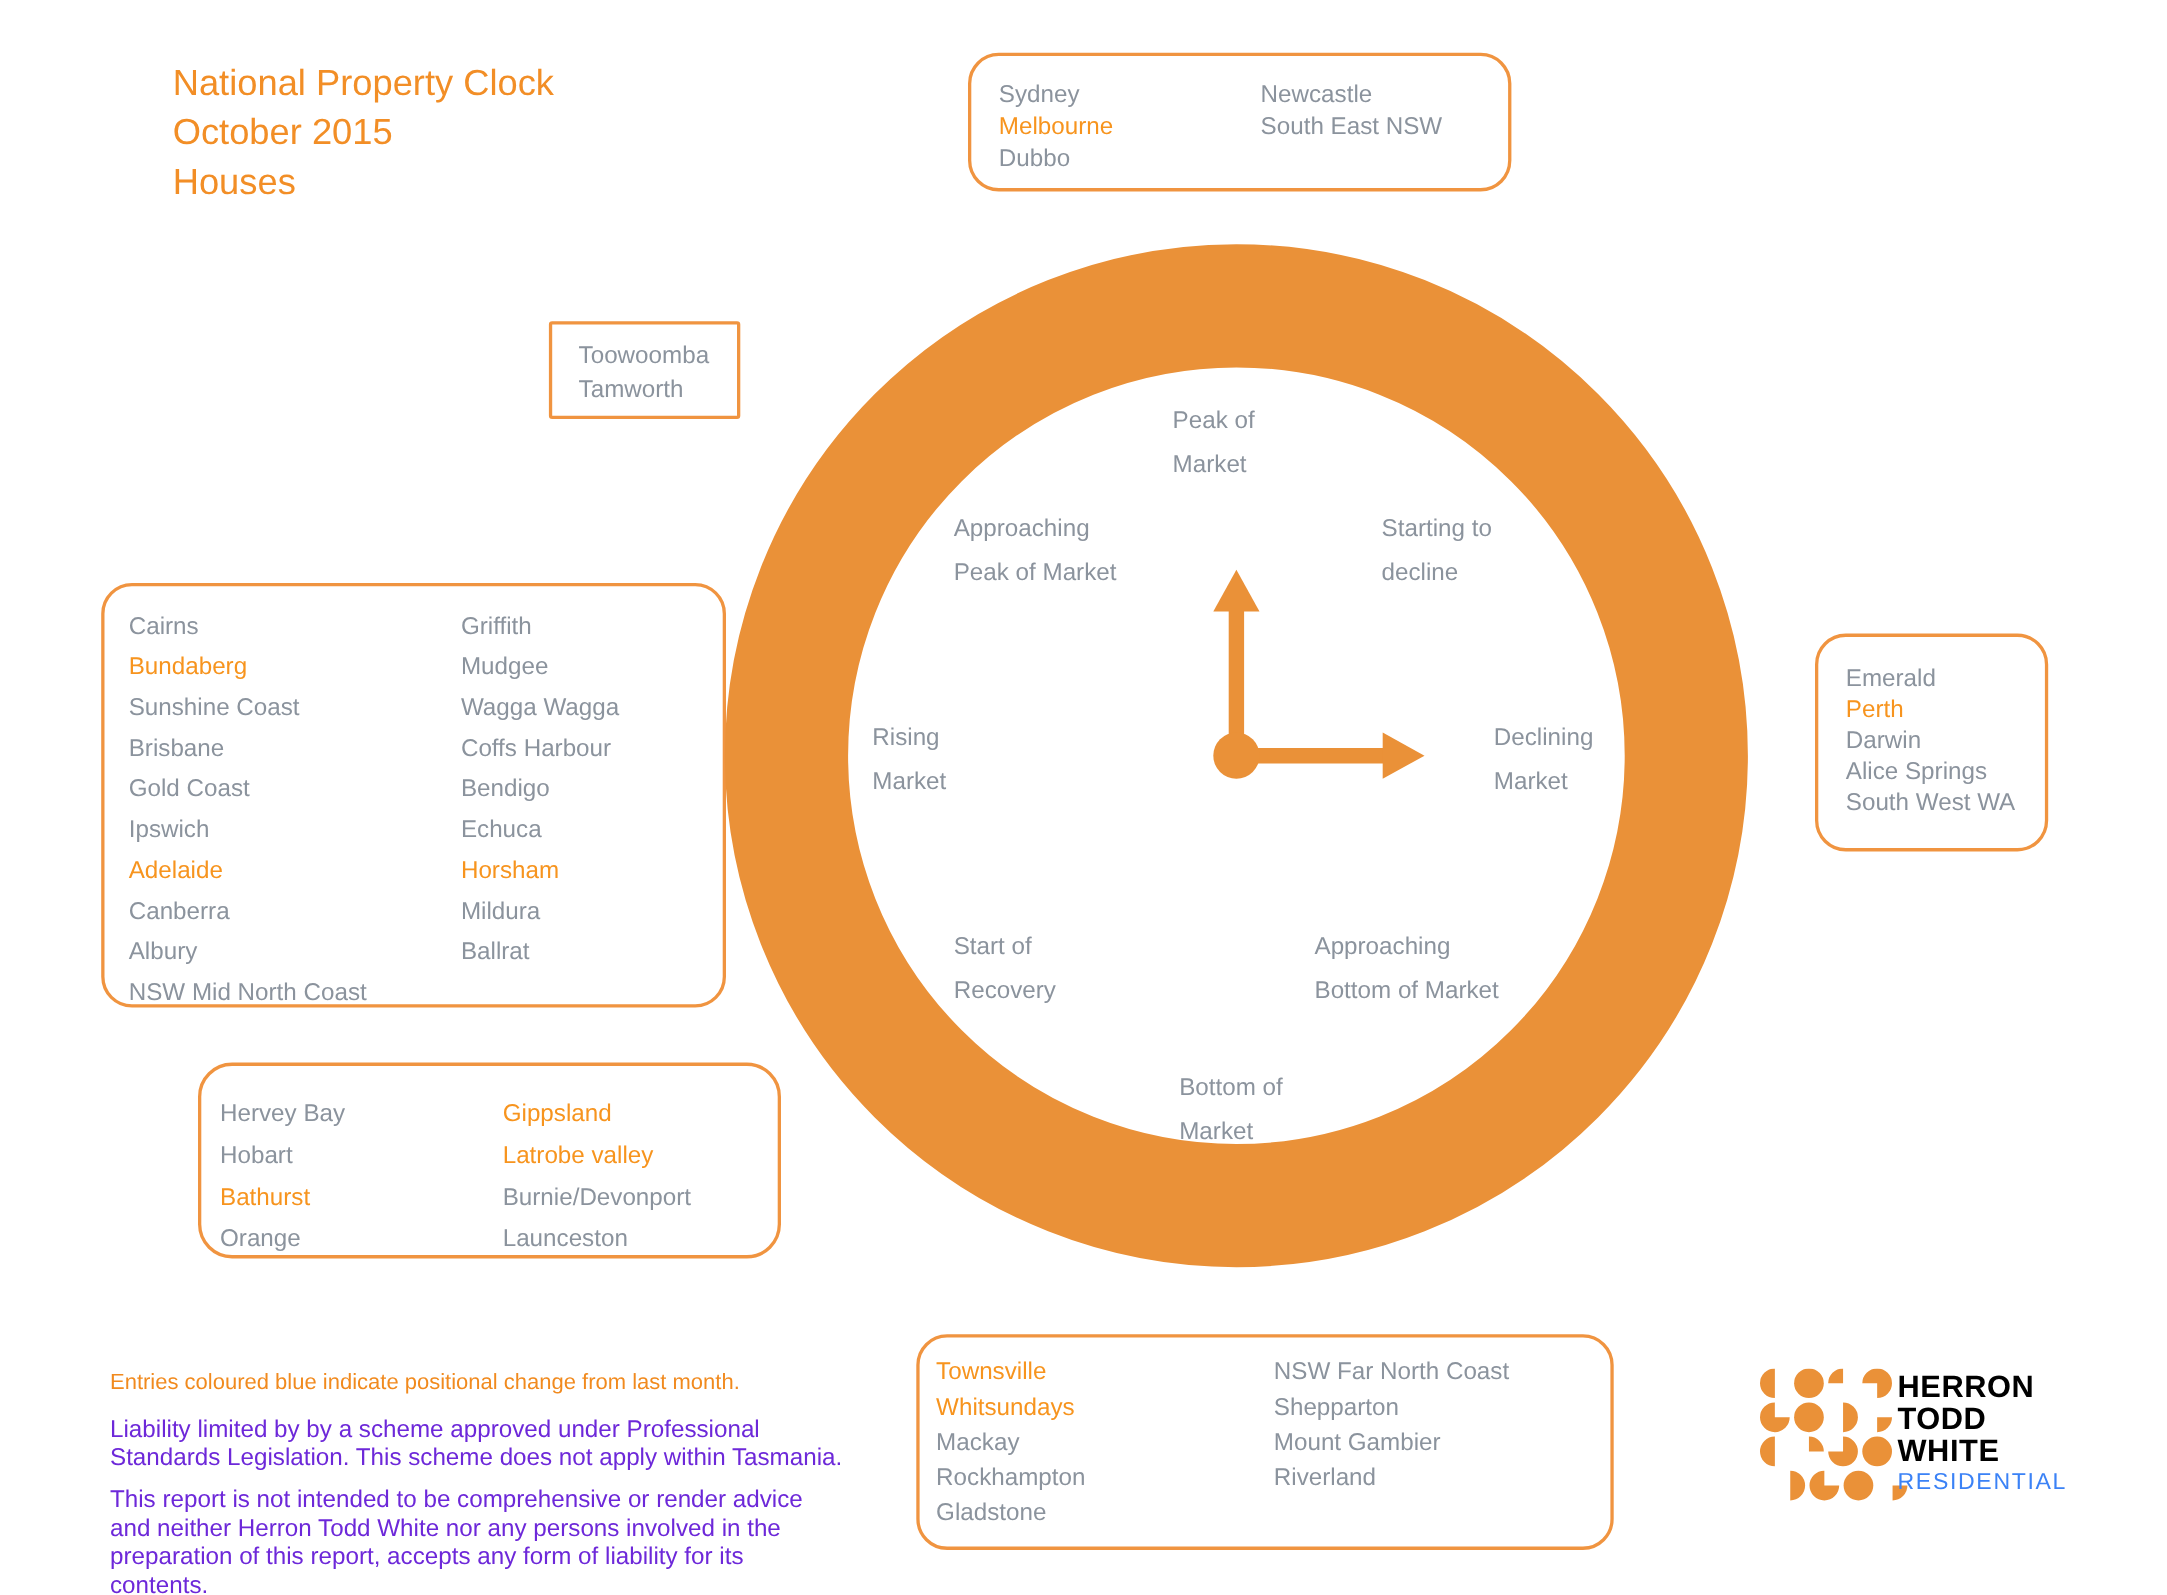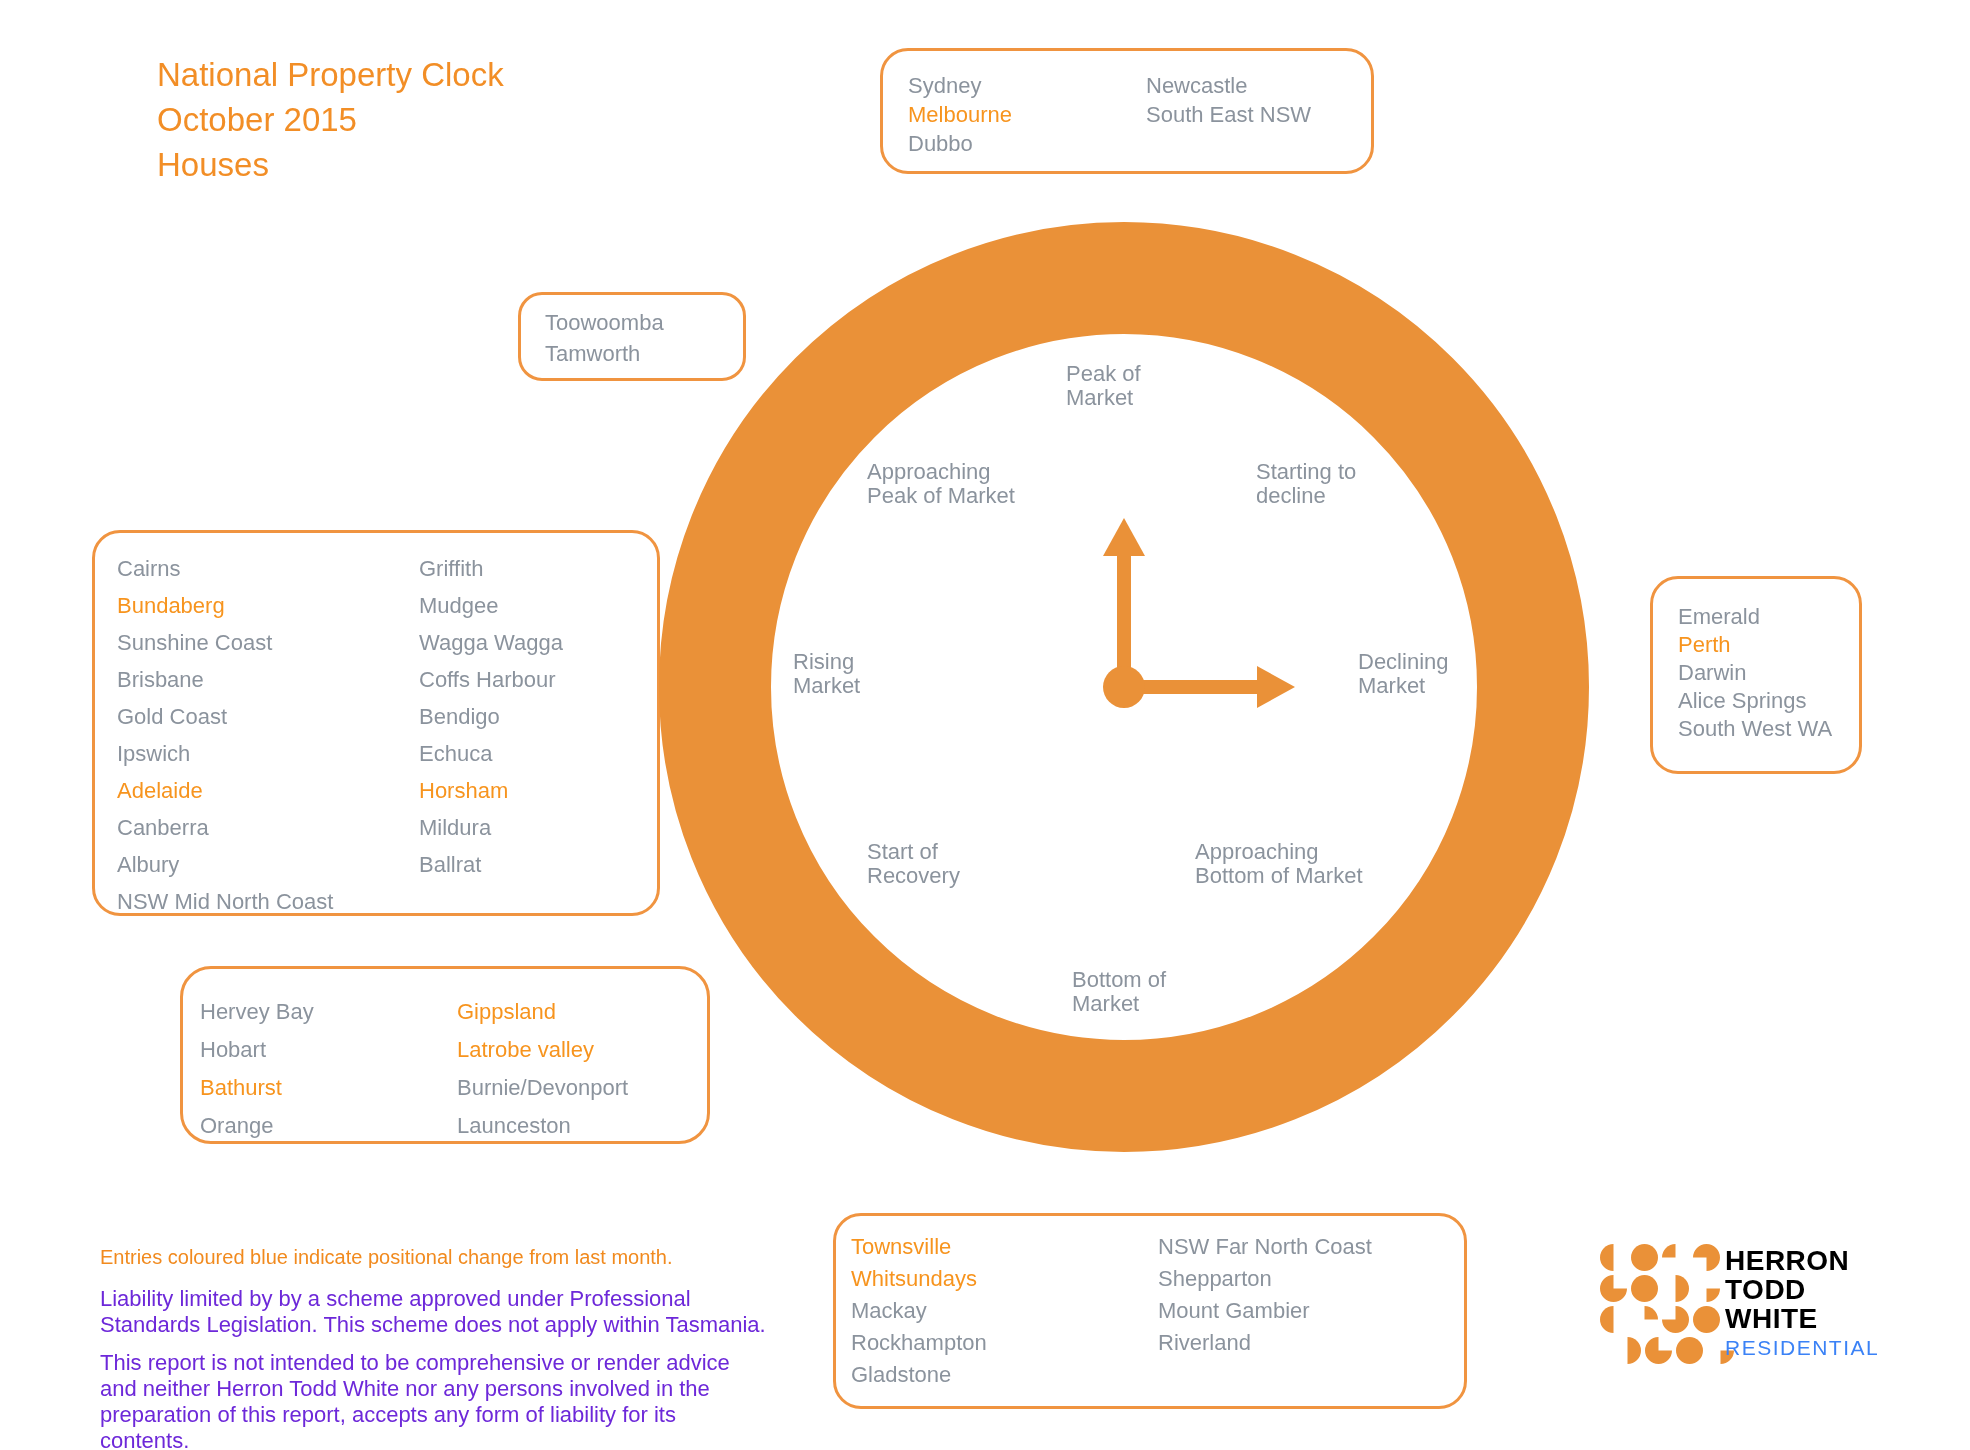--- a/index.html
+++ b/index.html
@@ -16,42 +16,42 @@
   .clock-ring{
     position:absolute;left:659px;top:222px;width:930px;height:930px;
     box-sizing:border-box;border:112px solid #EA9138;border-radius:50%;
     background:#ffffff;z-index:2;
   }
   .hands{position:absolute;left:659px;top:222px;z-index:3;}
   .hands line{stroke:#EA9138;}
   .hands polygon,.hands circle{fill:#EA9138;}
   
   .clock-label{
-    position:absolute;font-size:22px;line-height:24px;color:#8B939D;
+    position:absolute;font-size:22px;line-height:40px;color:#8B939D;
     white-space:pre-line;z-index:3;
   }
   .lbl-peak{left:1066px;top:362px;}
   .lbl-approaching-peak{left:867px;top:460px;}
   .lbl-starting-decline{left:1256px;top:460px;}
   .lbl-rising{left:793px;top:650px;}
   .lbl-declining{left:1358px;top:650px;}
   .lbl-start-recovery{left:867px;top:840px;}
   .lbl-approaching-bottom{left:1195px;top:840px;}
   .lbl-bottom{left:1072px;top:968px;}
   
   .city-box{
     position:absolute;box-sizing:border-box;background:#ffffff;
     border:3px solid #F09440;border-radius:28px;z-index:1;padding-left:12px;
   }
   .city-box .col{position:absolute;top:var(--pt);}
   .city{font-size:22px;line-height:var(--lh);color:#8B939D;white-space:nowrap;}
   .city.hl{color:#F7941E;}
   .box-top{left:880px;top:48px;width:494px;height:126px;--lh:29px;--pt:20px;}
   .box-top .col-1{left:25px;} .box-top .col-2{left:263px;}
-  .box-upper-left{left:499px;top:292px;width:228px;height:89px;--lh:31px;--pt:12px;border-radius:24px;margin-left:19px;}
+  .box-upper-left{left:499px;top:292px;width:174px;height:89px;--lh:31px;--pt:12px;border-radius:3px;}
   .box-upper-left .col-1{left:24px;}
   .box-left{left:92px;top:530px;width:568px;height:386px;--lh:37px;--pt:17px;}
   .box-left .col-1{left:22px;} .box-left .col-2{left:324px;}
   .box-right{left:1650px;top:576px;width:212px;height:198px;--lh:28px;--pt:24px;border-radius:28px;}
   .box-right .col-1{left:25px;}
   .box-lower-left{left:180px;top:966px;width:530px;height:178px;border-radius:31px;--lh:38px;--pt:24px;}
   .box-lower-left .col-1{left:17px;} .box-lower-left .col-2{left:274px;}
   .box-bottom{left:833px;top:1213px;width:634px;height:196px;--lh:32px;--pt:15px;}
   .box-bottom .col-1{left:15px;} .box-bottom .col-2{left:322px;}
   

